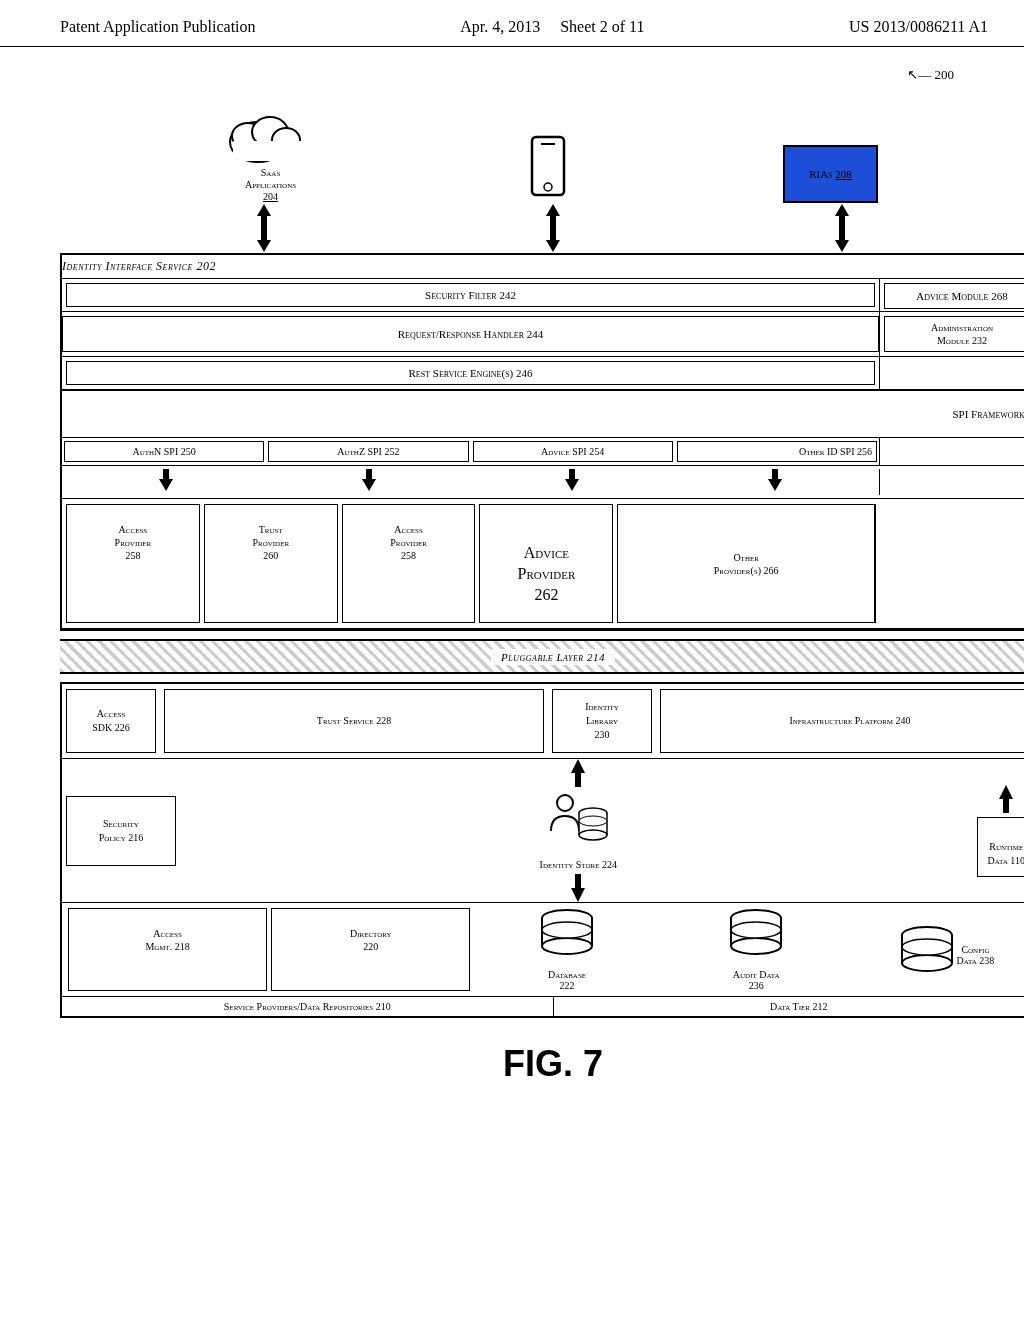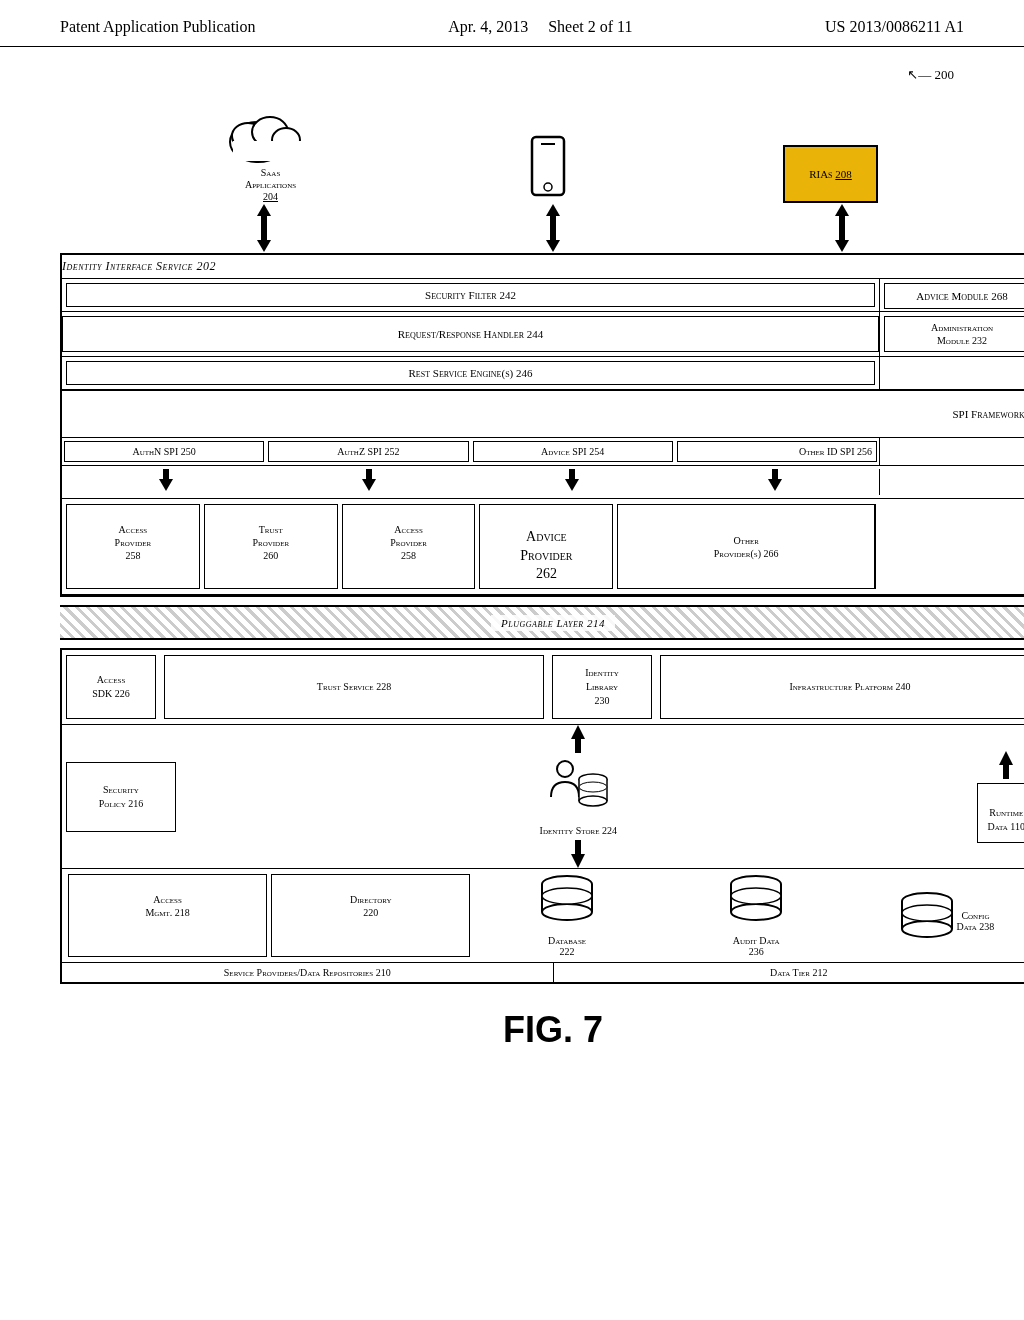--- a/index.html
+++ b/index.html
@@ -10,21 +10,21 @@
       min-height: 1320px;
       position: relative;
       color: #000;
     }
 
     
     .page-header {
       display: flex;
       justify-content: space-between;
       align-items: flex-start;
-      padding: 18px 60px 10px 60px;
+      padding: 18px 36px 10px 60px;
       border-bottom: 1px solid #000;
     }
 
     
     .main {
       padding: 20px 60px 20px 60px;
     }
 
     
     .diagram {
@@ -178,21 +178,21 @@
 
       <div class="icon-box" style="align-items:center;">
         <svg width="38" height="68" viewBox="0 0 38 68">
           <rect x="3" y="2" width="32" height="58" rx="4" ry="4" fill="white" stroke="black" stroke-width="2.5"></rect>
           <line x1="12" y1="9" x2="26" y2="9" stroke="black" stroke-width="2"></line>
           <circle cx="19" cy="52" r="4" fill="none" stroke="black" stroke-width="1.5"></circle>
         </svg>
       </div>
 
       <div class="icon-box">
-        <div class="rect-box" style="width:95px;height:58px;border:2px solid #000;display:flex;align-items:center;justify-content:center;background:#eab308;">
+        <div class="rect-box" style="width:95px;height:58px;border:2px solid #000;display:flex;align-items:center;justify-content:center;background:#1d4ed8;">
           <span style="font-size:11px;font-variant:small-caps;">RIAs <span class="underline">208</span></span>
         </div>
       </div>
     </div>
 
     <div style="display:flex; justify-content:space-around; padding:0 60px; height:50px; position:relative; align-items:center;">
 
       <div style="display:flex;flex-direction:column;align-items:center;width:40px;">
         <svg width="30" height="48" viewBox="0 0 30 48">
 
@@ -324,21 +324,21 @@
             <div style="flex:1;border:1.5px solid #000;padding:5px 4px;font-size:10px;font-variant:small-caps;text-align:center;line-height:1.3;white-space:pre-line;">
               <span>Trust
 Provider
 260</span>
             </div>
             <div style="flex:1;border:1.5px solid #000;padding:5px 4px;font-size:10px;font-variant:small-caps;text-align:center;line-height:1.3;white-space:pre-line;">
               <span>Access
 Provider
 258</span>
             </div>
-            <div style="flex:1;border:1.5px solid #000;padding:5px 4px;font-size:14px;font-variant:small-caps;text-align:center;line-height:1.3;white-space:pre-line;">
+            <div style="flex:1;border:1.5px solid #000;padding:17px 4px;font-size:16px;font-variant:small-caps;text-align:center;line-height:1.3;white-space:pre-line;">
               <span>Advice
 Provider
 262</span>
             </div>
             <div style="flex:2;border:1.5px solid #000;padding:5px 4px;font-size:10px;font-variant:small-caps;text-align:center;line-height:1.3;white-space:pre-line;display:flex;align-items:center;justify-content:center;">
               <span>Other
 Provider(s) 266</span>
             </div>
           </div>
           <div style="width:165px;min-width:165px;border-left:1px solid #000;"></div>

